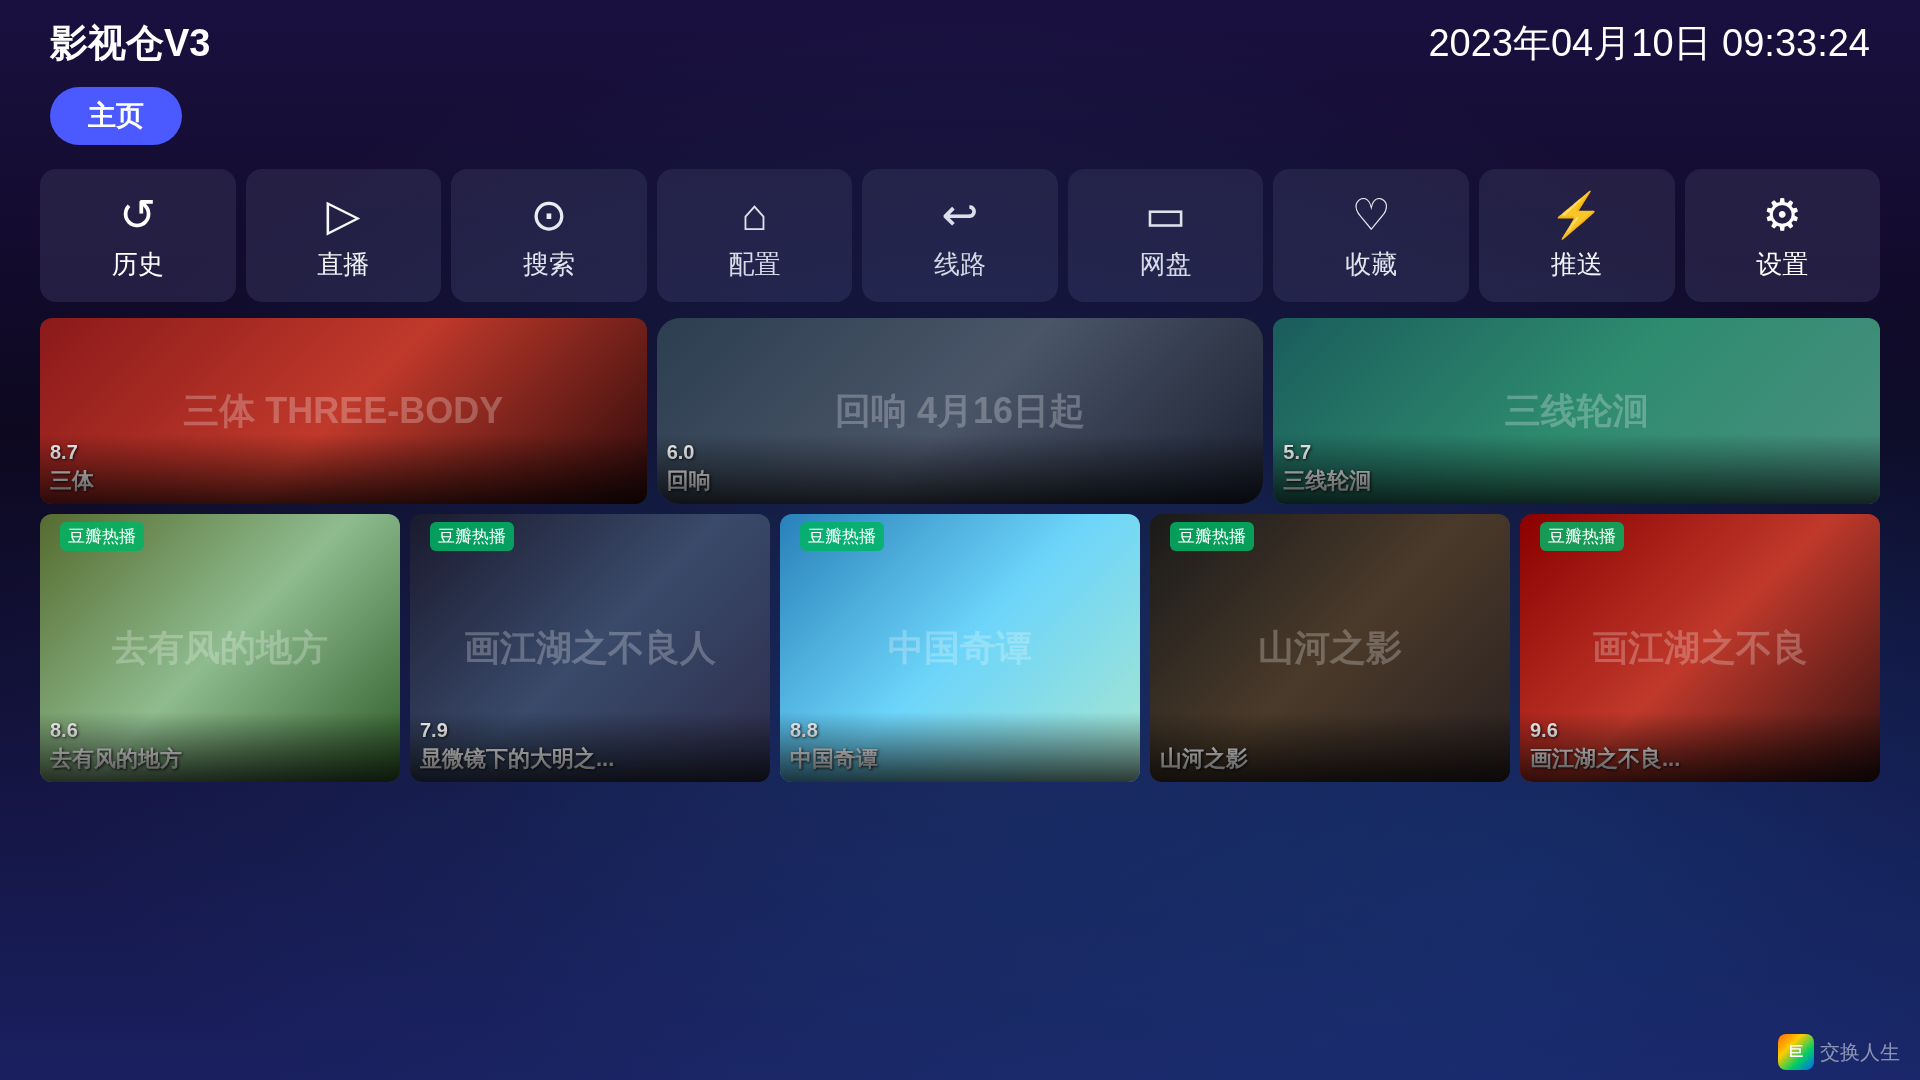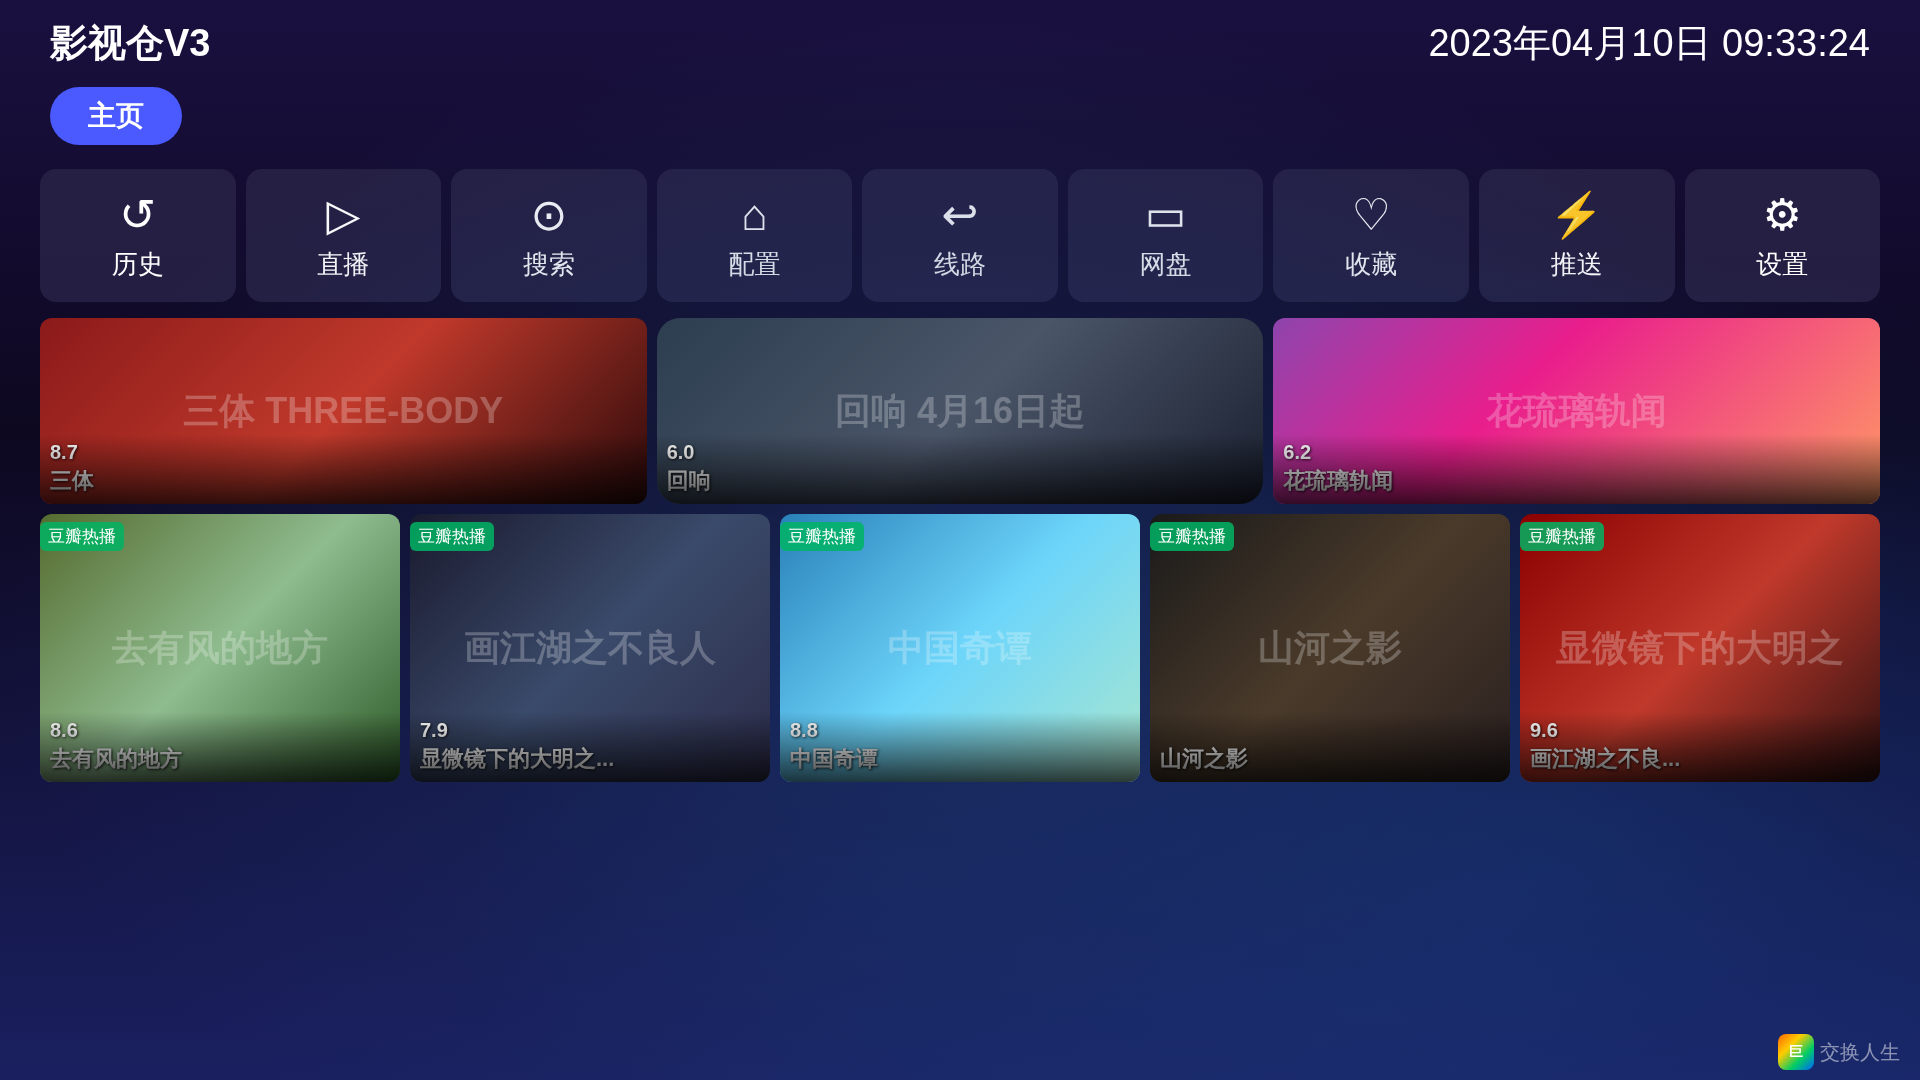--- a/index.html
+++ b/index.html
@@ -110,21 +110,21 @@
       bottom: 8px;
       left: 10px;
       font-size: 22px;
       color: #fff;
       text-shadow: 1px 1px 3px rgba(0,0,0,0.9);
       font-weight: bold;
     }
     .card-badge {
       position: absolute;
       top: 8px;
-      left: 0;
+      left: 20px;
       background: rgba(0,180,100,0.85);
       color: #fff;
       font-size: 17px;
       padding: 3px 8px;
       border-radius: 6px;
     }
 
     
     .card-1 { background: linear-gradient(135deg, #8b1a1a 0%, #c0392b 50%, #2c0a0a 100%); }
     .card-2 { background: linear-gradient(135deg, #2c3e50 0%, #4a5568 50%, #1a2030 100%); border-radius: 23px; }
@@ -258,27 +258,27 @@
     </div>
       <div class="card card-2">
       <div class="card-content">
         <span class="card-visual-text">回响
 4月16日起</span>
       </div>
 
       <span class="card-rating">6.0</span>
       <span class="card-title">回响</span>
     </div>
-      <div class="card card-3">
-      <div class="card-content">
-        <span class="card-visual-text">花琉璃轨闻</span>
-      </div>
-
-      <span class="card-rating">6.2</span>
-      <span class="card-title">花琉璃轨闻</span>
+      <div class="card card-5">
+      <div class="card-content">
+        <span class="card-visual-text">三线轮洄</span>
+      </div>
+
+      <span class="card-rating">5.7</span>
+      <span class="card-title">三线轮洄</span>
     </div>
     </div>
   <div class="cards-row cards-row-2" id="row2-cards">
       <div class="card card-1b">
       <div class="card-content">
         <span class="card-visual-text">去有风的地方</span>
       </div>
       <span class="card-badge">豆瓣热播</span>
       <span class="card-rating">8.6</span>
       <span class="card-title">去有风的地方</span>
@@ -302,21 +302,21 @@
       <div class="card card-4b">
       <div class="card-content">
         <span class="card-visual-text">山河之影</span>
       </div>
       <span class="card-badge">豆瓣热播</span>
 
       <span class="card-title">山河之影</span>
     </div>
       <div class="card card-5b">
       <div class="card-content">
-        <span class="card-visual-text">显微镜下的大明之</span>
+        <span class="card-visual-text">画江湖之不良</span>
       </div>
       <span class="card-badge">豆瓣热播</span>
       <span class="card-rating">9.6</span>
       <span class="card-title">画江湖之不良...</span>
     </div>
     </div>
 </div>
 
 <div class="watermark">
   <span class="watermark-icon">巨</span>

